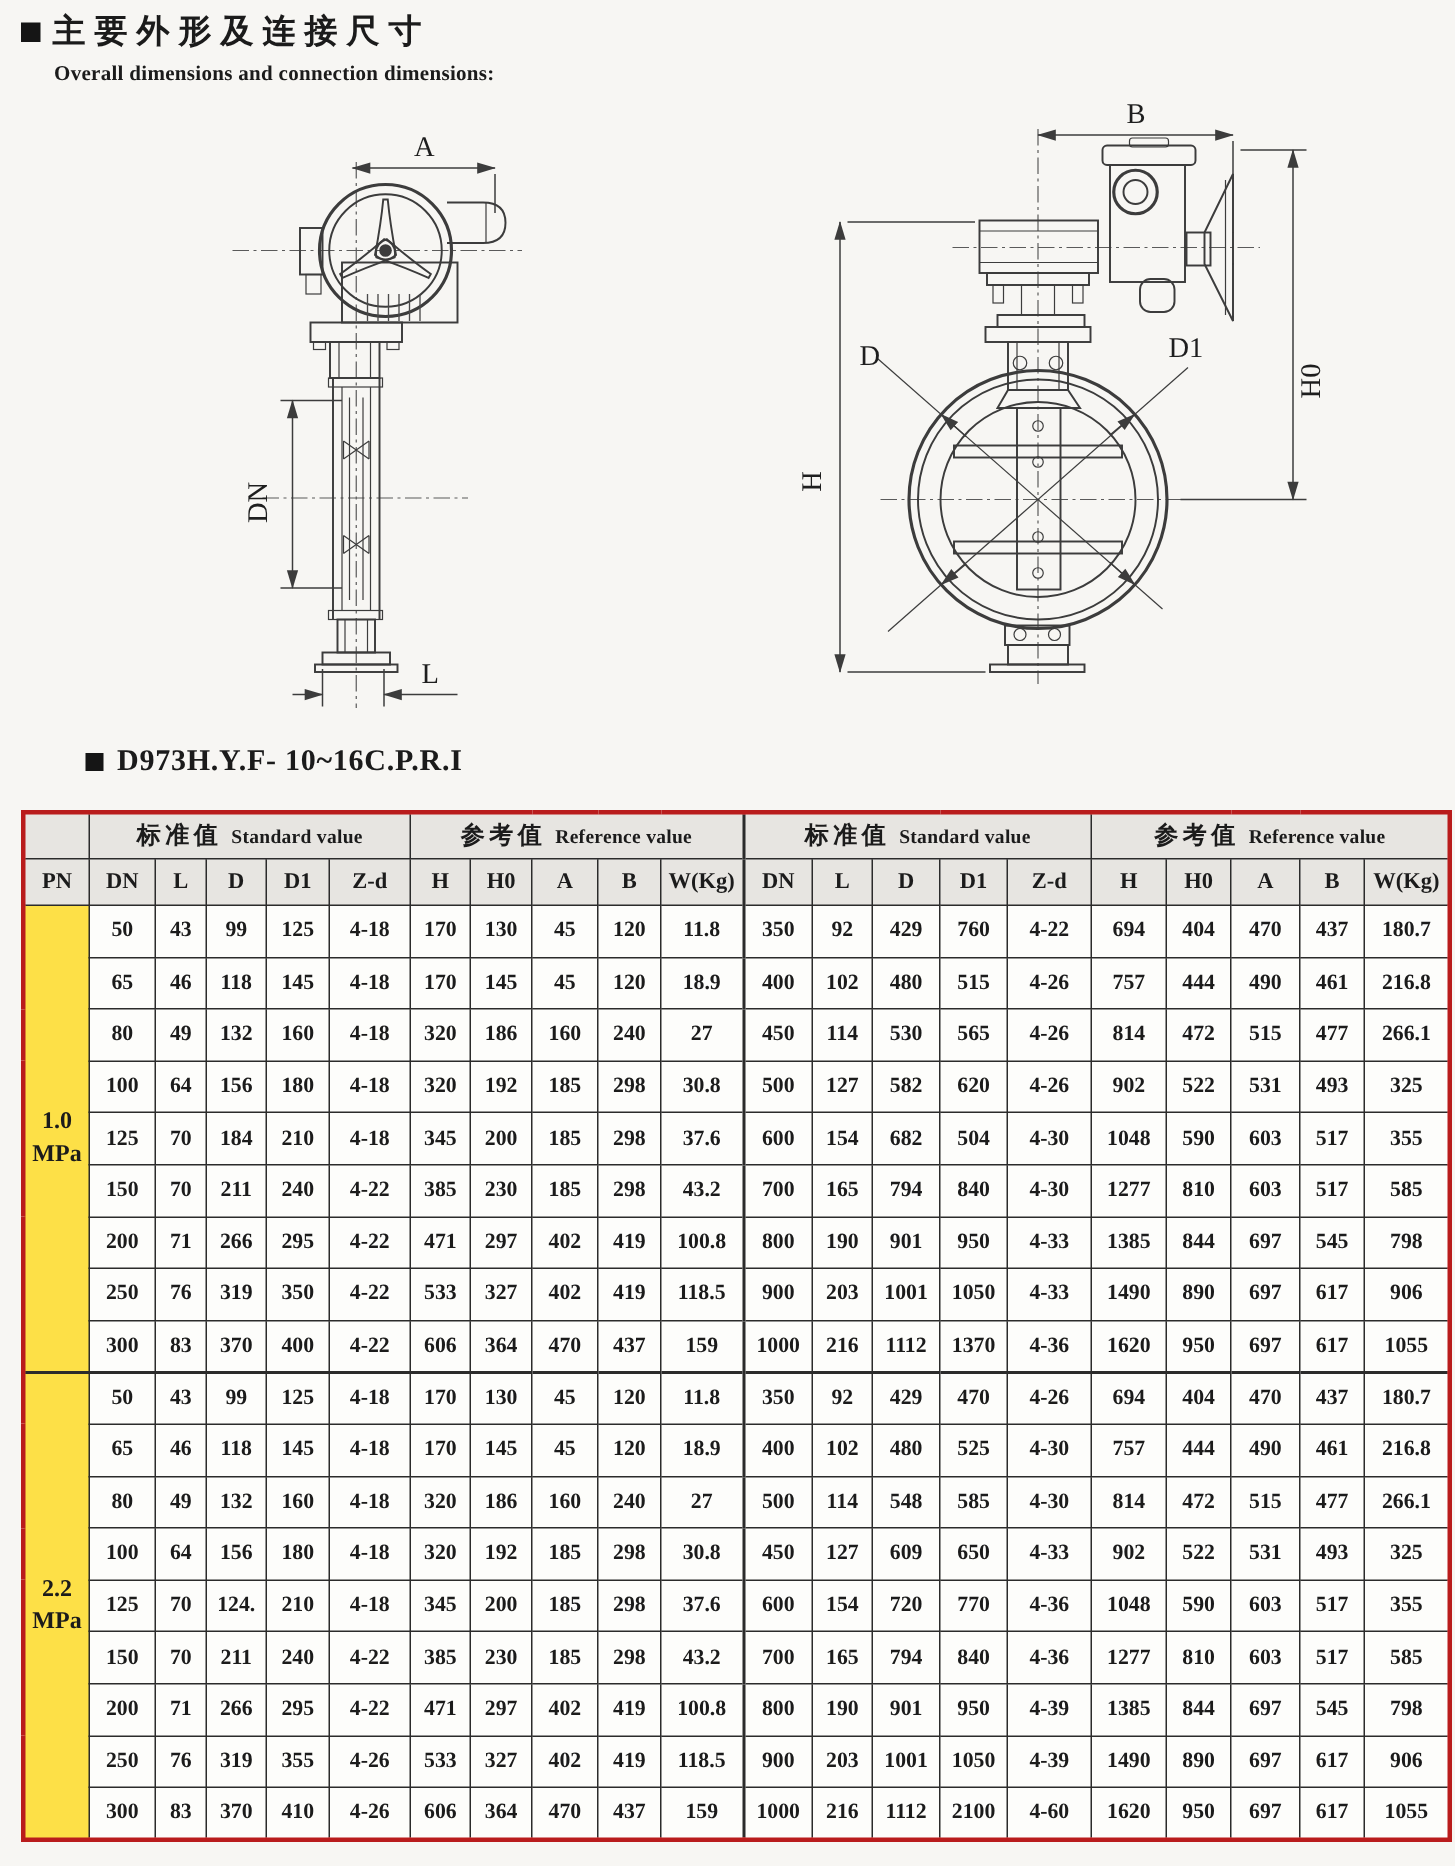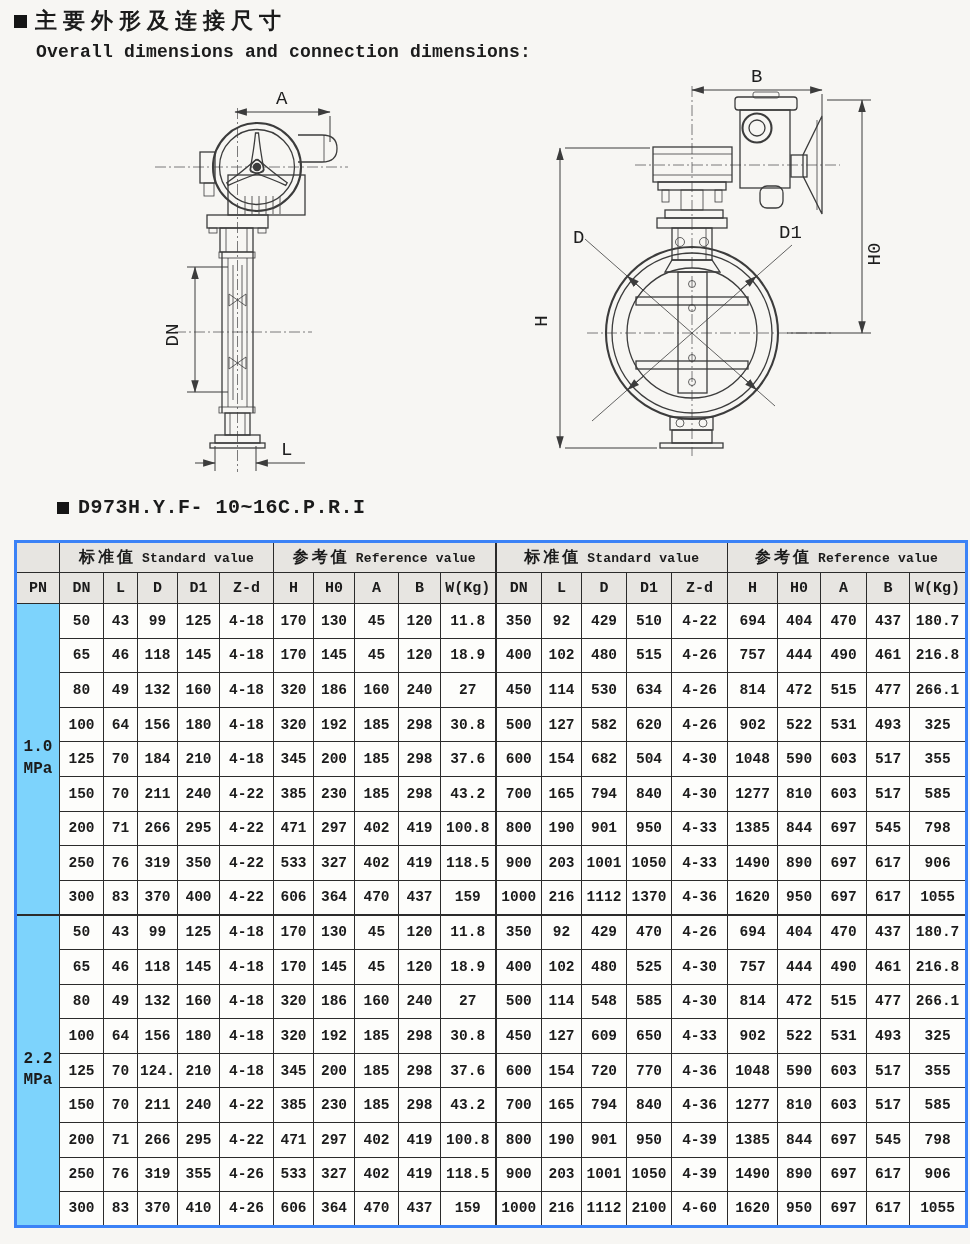--- a/index.html
+++ b/index.html
@@ -1,29 +1,29 @@
 <!DOCTYPE html>
 <html><head>
 <meta charset="utf-8">
 <style>
   html,body{margin:0;padding:0;}
   .page{
     position:relative;
     width:970px;height:1244px;
     background:#f7f6f3;
-    font-family:Liberation Mono, monospace;
+    font-family:Liberation Serif, serif;
     color:#1b1b1b;
     overflow:hidden;
   }
   
   .title-block{position:absolute;left:14px;top:6px;}
   .title-row{display:flex;align-items:center;gap:8px;}
   .bullet{width:13px;height:13px;background:#151515;display:inline-block;flex:0 0 auto;}
   .title-zh{font-size:22px;font-weight:bold;letter-spacing:6px;}
-  .title-en{font-size:18px;font-weight:bold;margin:6px 0 16px 22px;letter-spacing:0.2px;}
+  .title-en{font-size:14px;font-weight:bold;margin:6px 0 16px 22px;letter-spacing:0.2px;}
   .model-block{position:absolute;left:16px;top:496px;display:flex;align-items:center;gap:9px;padding-left:41px;}
   .bullet.small{width:12px;height:12px;}
   .model-text{font-size:20px;font-weight:bold;letter-spacing:0.5px;}
 
   
   svg{overflow:visible;}
   .ln{stroke:#3c3c3c;fill:none;stroke-width:1.3;}
   .thk{stroke-width:2.1;}
   .thin{stroke-width:0.8;}
   .cl{stroke:#5a5a5a;fill:none;stroke-width:0.8;stroke-dasharray:11 3 2 3;}
@@ -44,25 +44,25 @@
     font-weight:bold;
     padding:0;
   }
   .dim-table thead tr{height:31px;}
   .dim-table thead th{background:#e7e5e1;font-size:15px;}
   .dim-table thead .zh{font-size:16px;letter-spacing:3px;}
   .dim-table thead .en{font-size:13px;margin-left:6px;letter-spacing:0.2px;}
   .dim-table tbody tr{height:34.6px;}
   .dim-table tbody td{font-size:14.5px;background:#fdfdfb;}
   .dim-table td.pn-cell{
-    background:#7dd3fc;font-size:16px;line-height:1.35;
+    background:#fde047;font-size:16px;line-height:1.35;
   }
   .dim-table .divider-left{border-left-width:2px;}
   .dim-table tr.section-start td{border-top-width:2px;}
-  .dim-table{border:3px solid #3b82f6;outline:0;}
+  .dim-table{border:3px solid #b91c1c;outline:0;}
 </style>
 </head>
 <body>
 
 <div class="page">
 
   <div class="title-block">
     <div class="title-row">
       <span class="bullet"></span>
       <span class="title-zh">主要外形及连接尺寸</span>
@@ -311,21 +311,21 @@
           <td>125</td>
           <td>4-18</td>
           <td>170</td>
           <td>130</td>
           <td>45</td>
           <td>120</td>
           <td>11.8</td>
           <td class="divider-left">350</td>
           <td>92</td>
           <td>429</td>
-          <td>510</td>
+          <td>760</td>
           <td>4-22</td>
           <td>694</td>
           <td>404</td>
           <td>470</td>
           <td>437</td>
           <td>180.7</td>
         </tr>
         <tr>
           <td>65</td>
           <td>46</td>
@@ -355,21 +355,21 @@
           <td>160</td>
           <td>4-18</td>
           <td>320</td>
           <td>186</td>
           <td>160</td>
           <td>240</td>
           <td>27</td>
           <td class="divider-left">450</td>
           <td>114</td>
           <td>530</td>
-          <td>634</td>
+          <td>565</td>
           <td>4-26</td>
           <td>814</td>
           <td>472</td>
           <td>515</td>
           <td>477</td>
           <td>266.1</td>
         </tr>
         <tr>
           <td>100</td>
           <td>64</td>

